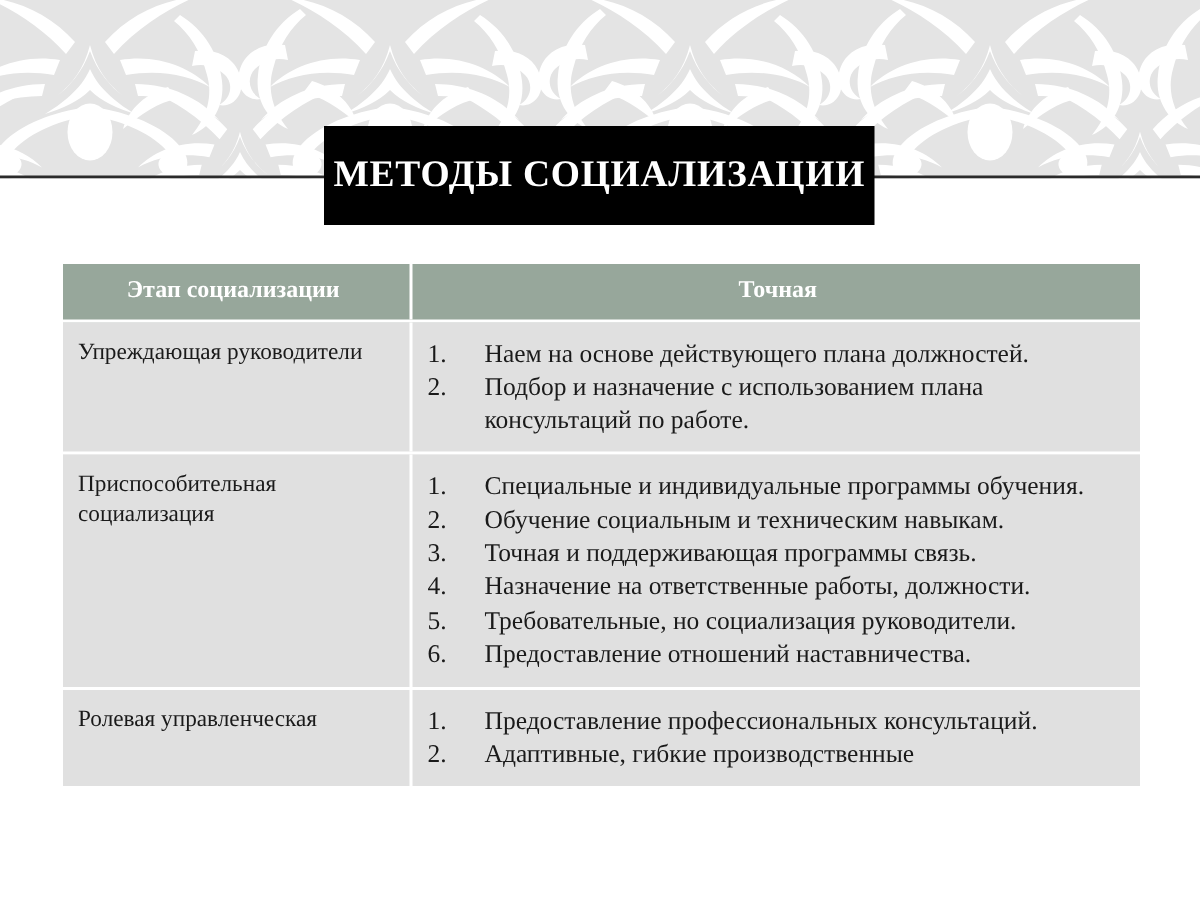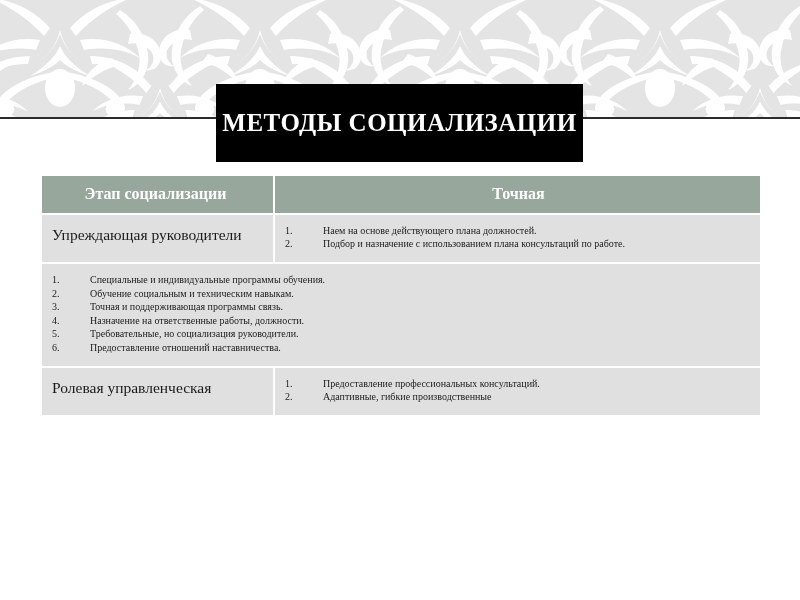--- a/index.html
+++ b/index.html
@@ -48,21 +48,21 @@
     height: 2px;
     background: #2b2b2b;
   }
 
   
   .title-banner {
     position: absolute;
     left: 216px;
     top: 84px;
     width: 367px;
-    height: 78px;
+    height: 66px;
     background: #000000;
     display: flex;
     align-items: center;
     justify-content: center;
     z-index: 5;
   }
   .title-text {
     color: #ffffff;
     font-family: "Liberation Serif", "DejaVu Serif", serif;
     font-size: 25px;
@@ -116,21 +116,21 @@
   .body-row {
     background: #e0e0e0;
   }
   .body-row .cell-stage {
     color: #1a1a1a;
     font-size: 15.5px;
     line-height: 1.27;
   }
   .body-row .cell-method {
     color: #1a1a1a;
-    font-size: 10px;
+    font-size: 17px;
   }
 
   ol.method-list {
     margin: 0;
     padding: 0;
     list-style: none;
     counter-reset: mitem;
   }
   ol.method-list > li {
     position: relative;
@@ -226,20 +226,21 @@
       <div class="cell-stage">Упреждающая руководители</div>
       <div class="cell-method">
         <ol class="method-list">
           <li>Наем на основе действующего плана должностей.</li>
           <li>Подбор и назначение с использованием плана консультаций по работе.</li>
         </ol>
       </div>
     </div>
 
     <div class="trow body-row">
+      <div class="cell-stage">Приспособительная социализация</div>
       <div class="cell-method">
         <ol class="method-list">
           <li>Специальные и индивидуальные программы обучения.</li>
           <li>Обучение социальным и техническим навыкам.</li>
           <li>Точная и поддерживающая программы связь.</li>
           <li>Назначение на ответственные работы, должности.</li>
           <li>Требовательные, но социализация руководители.</li>
           <li>Предоставление отношений наставничества.</li>
         </ol>
       </div>

